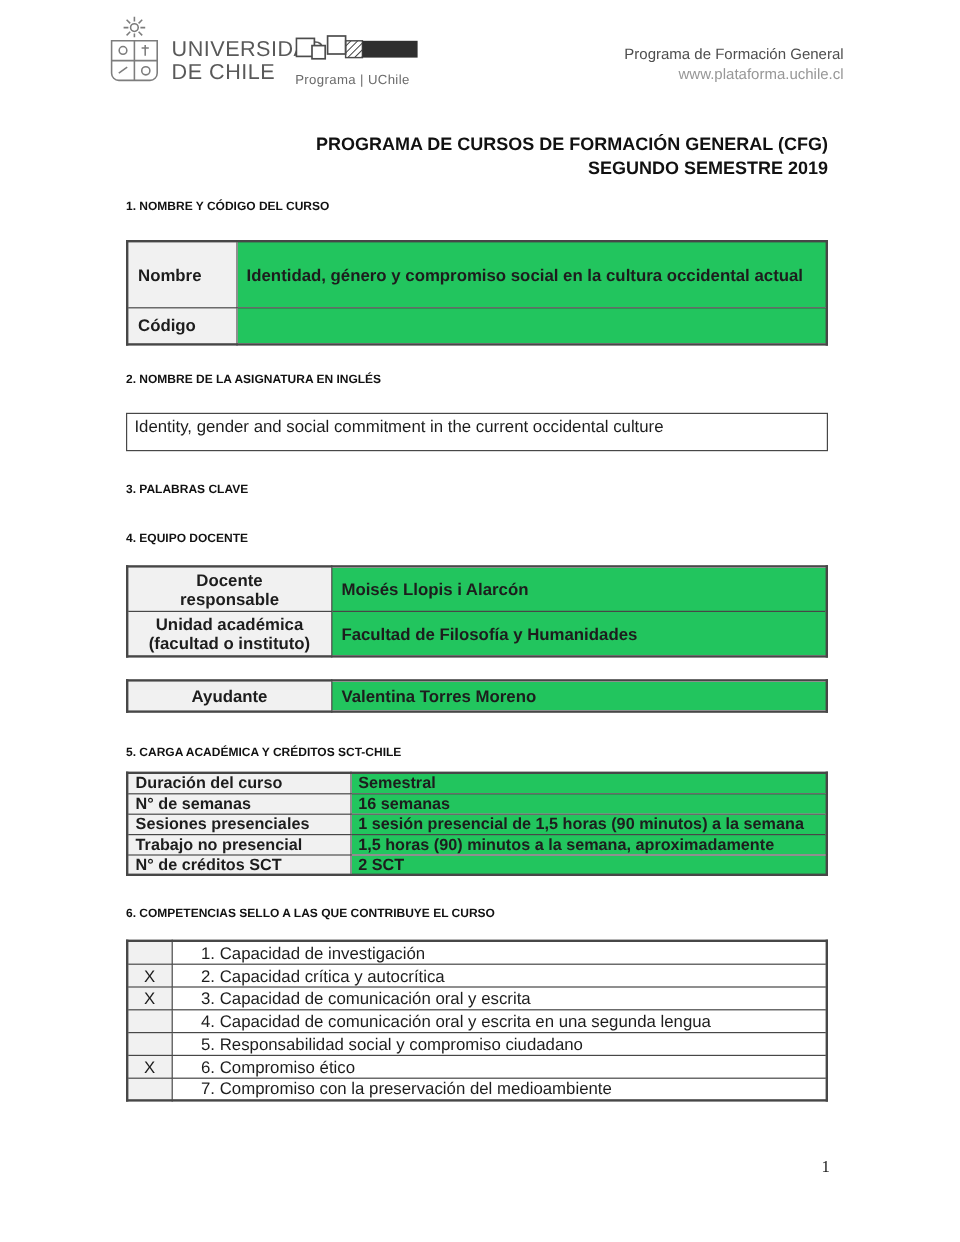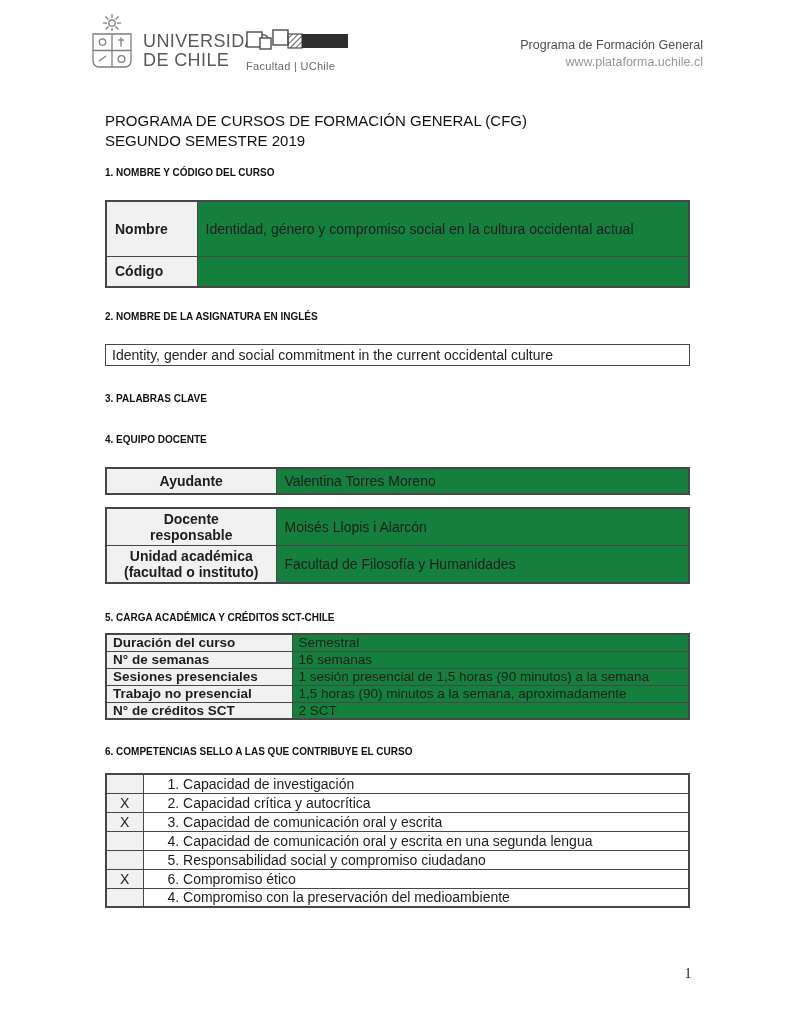--- a/index.html
+++ b/index.html
@@ -12,47 +12,47 @@
   .header { position: absolute; top: 12px; left: 88px; right: 97px; height: 66px; }
   .ulogo { position: absolute; left: 0; top: 0; display: flex; align-items: flex-end; gap: 7px; }
   .uname { font-size: 18px; line-height: 19px; letter-spacing: .4px; color: #595959; padding-bottom: 4px; }
   .plogo { position: absolute; left: 158px; top: 17px; width: 104px; }
   .plogo .ptxt { font-size: 11px; color: #6b6b6b; margin-top: 3px; letter-spacing: .3px; }
   .hright { position: absolute; right: 0; top: 25px; text-align: right; font-size: 12.5px; line-height: 17px; }
   .hright .l1 { color: #4e4e4e; }
   .hright .l2 { color: #979797; }
   
   .content { position: absolute; left: 105px; top: 104px; width: 585px; }
-  .doc-title { margin-top: 7px; text-align: left; font-weight: normal; font-size: 15px; line-height: 20px; color:#111; }
+  .doc-title { margin-top: 7px; text-align: right; font-weight: bold; font-size: 15px; line-height: 20px; color:#111; }
   .sec-h { font-size: 10px; font-weight: bold; line-height: 18px; color:#111; }
   
   table { border-collapse: collapse; width: 585px; table-layout: fixed; }
   table.tbl { border: 2px solid #474747; }
   td { border: 1px solid #474747; font-size: 14px; vertical-align: middle; overflow: hidden; }
   .lbl { background: #f1f1f1; font-weight: bold; }
-  .val { background: #15803d; padding: 2px 8px; line-height: 18px; }
+  .val { background: #22c55e; padding: 2px 8px; line-height: 18px; font-weight: bold; }
   
   .t1 .lbl { width: 91px; padding-left: 8px; }
   .t1 .r1 td { height: 55px; }
   .t1 .r2 td { height: 31px; }
   .t1 .val div { max-width: 468px; }
   
   .t4 .lbl, .tay .lbl { width: 170px; text-align: center; line-height: 16px; padding: 2px 3px; }
   .t4 .r1 td { height: 37px; }
   .t4 .r2 td { height: 36px; }
   .tay td { height: 26px; }
   
   .t5 td { height: 17px; font-size: 13.5px; line-height: 15px; padding: 0 6px; }
   .t5 .lbl { width: 186px; }
   
   .t6 td { height: 19px; line-height: 16px; }
   .t6 .chk { width: 37px; background: #f1f1f1; text-align: center; padding: 0; }
   .t6 .itm { padding: 0 24px; background: #fff; }
   
-  .linebox { width: 585px; border: 1px solid #474747; height: 22px; line-height: 20px; padding: 0 6px; font-size: 14px; background: #fff; }
+  .linebox { width: 585px; border: 1px solid #474747; height: 32px; line-height: 20px; padding: 0 6px; font-size: 14px; background: #fff; }
   .linebox i { font-style: italic; }
   
   .pagenum { position: absolute; left: 678px; top: 966px; width: 20px; text-align: center; font-family: "Liberation Serif", serif; font-size: 14px; color: #222; }
   
   .mt13 { margin-top: 13px; } .mt18 { margin-top: 18px; } .mt20 { margin-top: 20px; }
   .mt24 { margin-top: 24px; } .mt9 { margin-top: 9px; } .mt23 { margin-top: 23px; }
   .mt12 { margin-top: 12px; } .mt25 { margin-top: 25px; } .mt14 { margin-top: 6px; }
 </style>
 </head>
 <body>
@@ -95,21 +95,21 @@
           <pattern id="hatch" width="4" height="4" patternUnits="userSpaceOnUse" patternTransform="rotate(45)">
             <line x1="0" y1="0" x2="0" y2="4" stroke="#3c3c3c" stroke-width="1.6"></line>
           </pattern>
         </defs>
         <rect x="1" y="3" width="15" height="15" fill="#ffffff" stroke="#4c4c4c" stroke-width="1.4"></rect>
         <rect x="14" y="9" width="11" height="11" fill="#ffffff" stroke="#4c4c4c" stroke-width="1.4"></rect>
         <rect x="27" y="1" width="15" height="15" fill="#ffffff" stroke="#4c4c4c" stroke-width="1.4"></rect>
         <rect x="42" y="5" width="14" height="14" fill="url(#hatch)" stroke="#4c4c4c" stroke-width="1.2"></rect>
         <rect x="56" y="5" width="46" height="14" fill="#2f2f2f"></rect>
       </svg>
-      <div class="ptxt">Facultad | UChile</div>
+      <div class="ptxt">Programa | UChile</div>
     </div>
 
     <div class="hright">
       <div class="l1">Programa de Formación General</div>
       <div class="l2">www.plataforma.uchile.cl</div>
     </div>
   </div>
 
   <div class="content">
 
@@ -133,48 +133,48 @@
       </tr>
     </tbody>
       </table>
 
     <div class="sec-h mt20">2. NOMBRE DE LA ASIGNATURA EN INGLÉS</div>
     <div class="linebox mt18">Identity, gender and social commitment in the current occidental culture</div>
 
     <div class="sec-h mt24">3. PALABRAS CLAVE</div>
 
     <div class="sec-h mt23">4. EQUIPO DOCENTE</div>
-    <table class="tbl tay mt18">
-      <tbody>
-          <tr>
-        <td class="lbl">Ayudante</td>
-        <td class="val">Valentina Torres Moreno</td>
-      </tr>
-    </tbody>
-      </table>
-
     <table class="tbl t4 mt12">
       <tbody>
           <tr class="r1">
         <td class="lbl">
           <div>Docente</div>
           <div>responsable</div>
         </td>
         <td class="val">Moisés Llopis i Alarcón</td>
       </tr>
       <tr class="r2">
         <td class="lbl">
           <div>Unidad académica</div>
           <div>(facultad o instituto)</div>
         </td>
         <td class="val">Facultad de Filosofía y Humanidades</td>
       </tr>
     </tbody>
       </table>
 
+    <table class="tbl tay mt18">
+      <tbody>
+          <tr>
+        <td class="lbl">Ayudante</td>
+        <td class="val">Valentina Torres Moreno</td>
+      </tr>
+    </tbody>
+      </table>
+
     <div class="sec-h mt25">5. CARGA ACADÉMICA Y CRÉDITOS SCT-CHILE</div>
     <table class="tbl t5 mt14">
       <tbody>
           <tr>
         <td class="lbl">Duración del curso</td>
         <td class="val">Semestral</td>
       </tr>
       <tr>
         <td class="lbl">N° de semanas</td>
         <td class="val">16 semanas</td>
@@ -216,21 +216,21 @@
       <tr>
         <td class="chk"></td>
         <td class="itm">5. Responsabilidad social y compromiso ciudadano</td>
       </tr>
       <tr>
         <td class="chk">X</td>
         <td class="itm">6. Compromiso ético</td>
       </tr>
       <tr>
         <td class="chk"></td>
-        <td class="itm">4. Compromiso con la preservación del medioambiente</td>
+        <td class="itm">7. Compromiso con la preservación del medioambiente</td>
       </tr>
     </tbody>
       </table>
 
   </div>
 
   <div class="pagenum">1</div>
 </div>
 
 </body></html>

